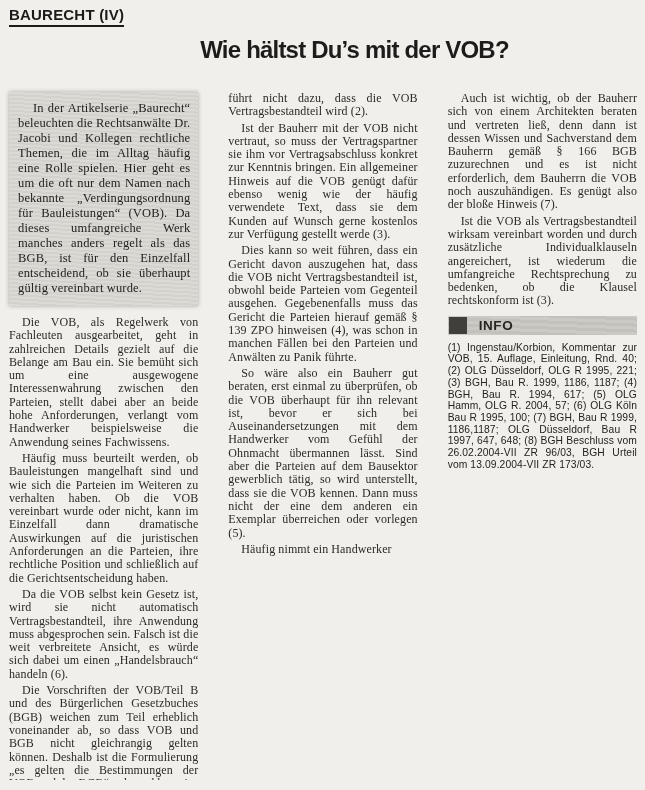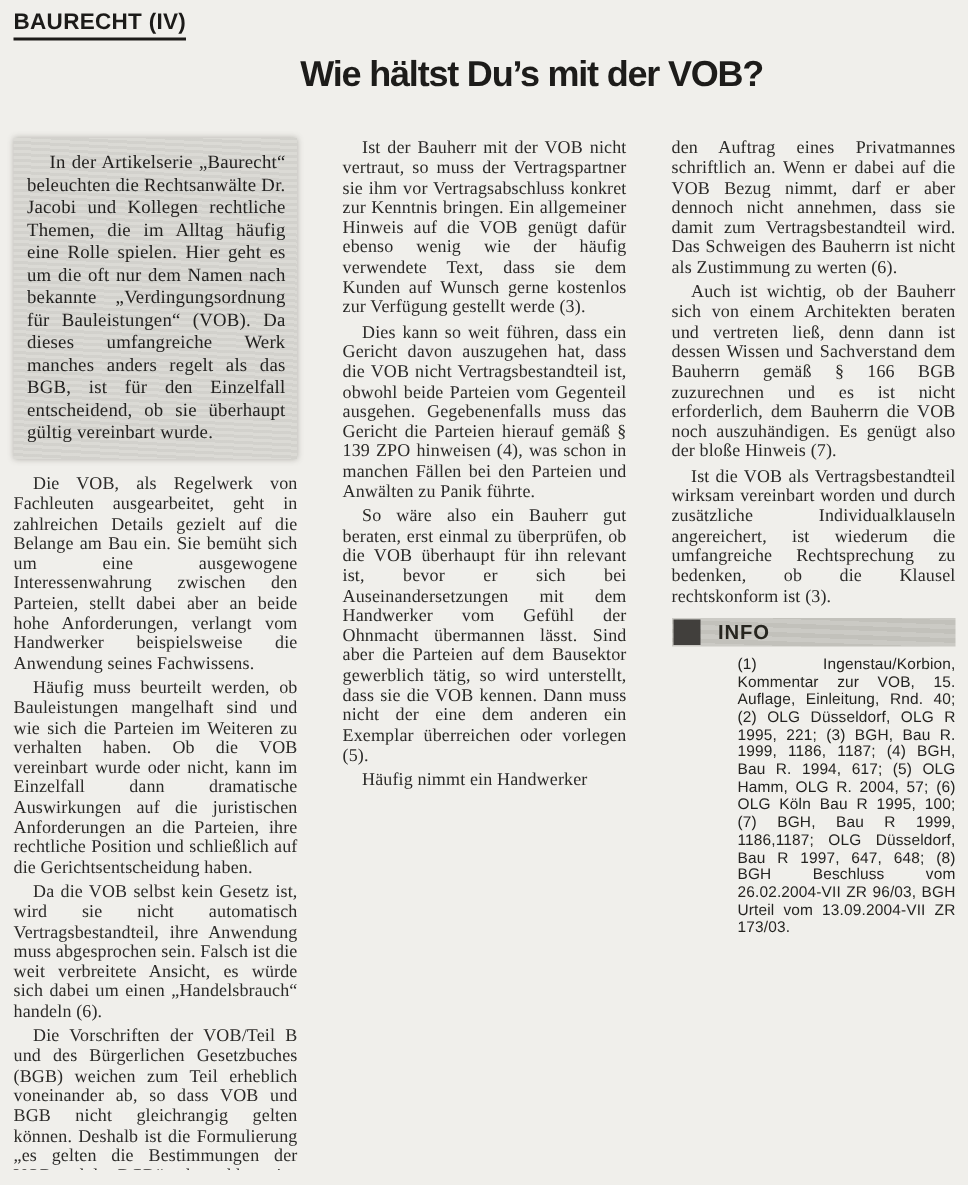--- a/index.html
+++ b/index.html
@@ -77,21 +77,20 @@
     font-weight:bold; font-size:13.5px; letter-spacing:0.6px;
     color:#26251f; margin-left:12px;
   }
   .info-text {
     margin-top:7px;
     font-family:"Liberation Sans", sans-serif;
     font-size:10.3px; line-height:11.7px; letter-spacing:0.1px;
     text-align:justify;
     hyphens:auto; -webkit-hyphens:auto;
     color:#242320;
-    margin-left:44px;
   }
 </style>
 </head>
 <body>
 
 <div class="page">
 
   <div class="kicker">BAURECHT (IV)</div>
 
   <h1 class="headline">Wie hältst Du’s mit der VOB?</h1>
@@ -102,28 +101,28 @@
       <div class="intro-box">
         <p class="intro-par">In der Artikelserie „Baurecht“ beleuchten die Rechtsanwälte Dr. Jacobi und Kollegen rechtliche Themen, die im Alltag häufig eine Rolle spielen. Hier geht es um die oft nur dem Namen nach bekannte „Verdingungsordnung für Bauleistungen“ (VOB). Da dieses umfangreiche Werk manches anders regelt als das BGB, ist für den Einzelfall entscheidend, ob sie überhaupt gültig vereinbart wurde.</p>
       </div>
       <p class="body-par">Die VOB, als Regelwerk von Fachleuten ausgearbeitet, geht in zahlreichen Details gezielt auf die Belange am Bau ein. Sie bemüht sich um eine ausgewogene Interessenwahrung zwischen den Parteien, stellt dabei aber an beide hohe Anforderungen, verlangt vom Handwerker beispielsweise die Anwendung seines Fachwissens.</p>
       <p class="body-par">Häufig muss beurteilt werden, ob Bauleistungen mangelhaft sind und wie sich die Parteien im Weiteren zu verhalten haben. Ob die VOB vereinbart wurde oder nicht, kann im Einzelfall dann dramatische Auswirkungen auf die juristischen Anforderungen an die Parteien, ihre rechtliche Position und schließlich auf die Gerichtsentscheidung haben.</p>
       <p class="body-par">Da die VOB selbst kein Gesetz ist, wird sie nicht automatisch Vertragsbestandteil, ihre Anwendung muss abgesprochen sein. Falsch ist die weit verbreitete Ansicht, es würde sich dabei um einen „Handelsbrauch“ handeln (6).</p>
       <p class="body-par">Die Vorschriften der VOB/Teil B und des Bürgerlichen Gesetzbuches (BGB) weichen zum Teil erheblich voneinander ab, so dass VOB und BGB nicht gleichrangig gelten können. Deshalb ist die Formulierung „es gelten die Bestimmungen der VOB und des BGB“ unbrauchbar; sie</p>
     </div>
 
     <div class="col">
+      <p class="body-par no-indent">führt nicht dazu, dass die VOB Vertragsbestandteil wird (2).</p>
       <p class="body-par">Ist der Bauherr mit der VOB nicht vertraut, so muss der Vertragspartner sie ihm vor Vertragsabschluss konkret zur Kenntnis bringen. Ein allgemeiner Hinweis auf die VOB genügt dafür ebenso wenig wie der häufig verwendete Text, dass sie dem Kunden auf Wunsch gerne kostenlos zur Verfügung gestellt werde (3).</p>
       <p class="body-par">Dies kann so weit führen, dass ein Gericht davon auszugehen hat, dass die VOB nicht Vertragsbestandteil ist, obwohl beide Parteien vom Gegenteil ausgehen. Gegebenenfalls muss das Gericht die Parteien hierauf gemäß § 139 ZPO hinweisen (4), was schon in manchen Fällen bei den Parteien und Anwälten zu Panik führte.</p>
       <p class="body-par">So wäre also ein Bauherr gut beraten, erst einmal zu überprüfen, ob die VOB überhaupt für ihn relevant ist, bevor er sich bei Auseinandersetzungen mit dem Handwerker vom Gefühl der Ohnmacht übermannen lässt. Sind aber die Parteien auf dem Bausektor gewerblich tätig, so wird unterstellt, dass sie die VOB kennen. Dann muss nicht der eine dem anderen ein Exemplar überreichen oder vorlegen (5).</p>
       <p class="body-par">Häufig nimmt ein Handwerker</p>
     </div>
 
     <div class="col">
-      <p class="body-par no-indent">den Auftrag eines Privatmannes schriftlich an. Wenn er dabei auf die VOB Bezug nimmt, darf er aber dennoch nicht annehmen, dass sie damit zum Vertragsbestandteil wird. Das Schweigen des Bauherrn ist nicht als Zustimmung zu werten (6).</p>
       <p class="body-par">Auch ist wichtig, ob der Bauherr sich von einem Architekten beraten und vertreten ließ, denn dann ist dessen Wissen und Sachverstand dem Bauherrn gemäß § 166 BGB zuzurechnen und es ist nicht erforderlich, dem Bauherrn die VOB noch auszuhändigen. Es genügt also der bloße Hinweis (7).</p>
       <p class="body-par">Ist die VOB als Vertragsbestandteil wirksam vereinbart worden und durch zusätzliche Individualklauseln angereichert, ist wiederum die umfangreiche Rechtsprechung zu bedenken, ob die Klausel rechtskonform ist (3).</p>
 
       <div class="info-box">
         <div class="info-bar">
           <span class="info-square"></span>
           <span class="info-label">INFO</span>
         </div>
         <p class="info-text">(1) Ingenstau/Korbion, Kommentar zur VOB, 15. Auflage, Einleitung, Rnd. 40; (2) OLG Düsseldorf, OLG R 1995, 221; (3) BGH, Bau R. 1999, 1186, 1187; (4) BGH, Bau R. 1994, 617; (5) OLG Hamm, OLG R. 2004, 57; (6) OLG Köln Bau R 1995, 100; (7) BGH, Bau R 1999, 1186,1187; OLG Düsseldorf, Bau R 1997, 647, 648; (8) BGH Beschluss vom 26.02.2004-VII ZR 96/03, BGH Urteil vom 13.09.2004-VII ZR 173/03.</p>
       </div>

